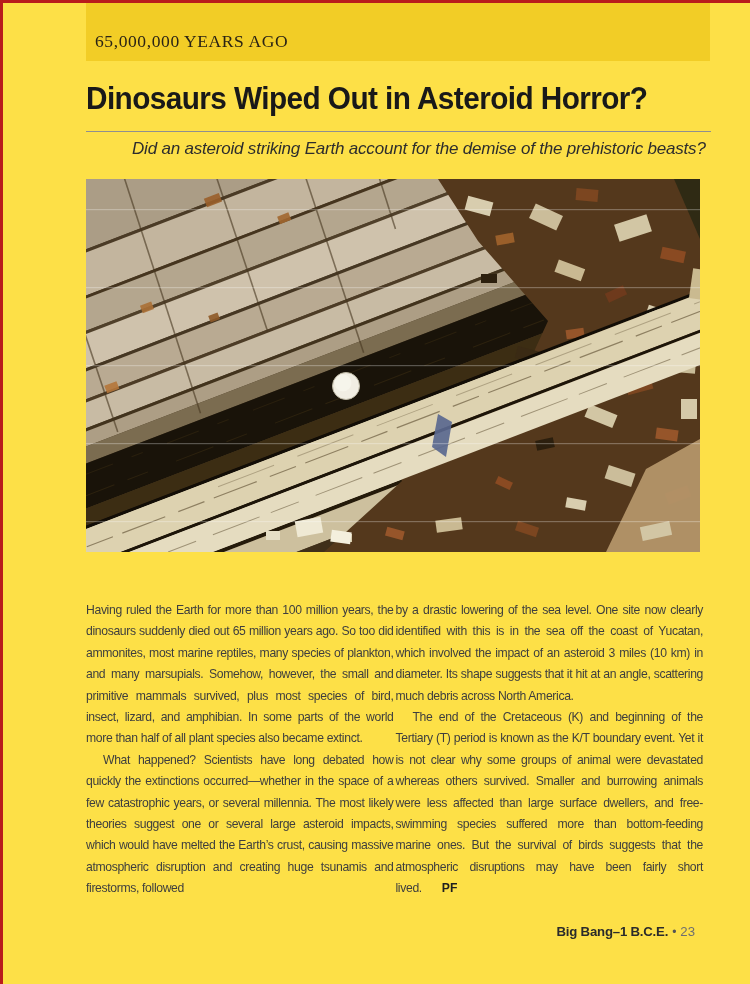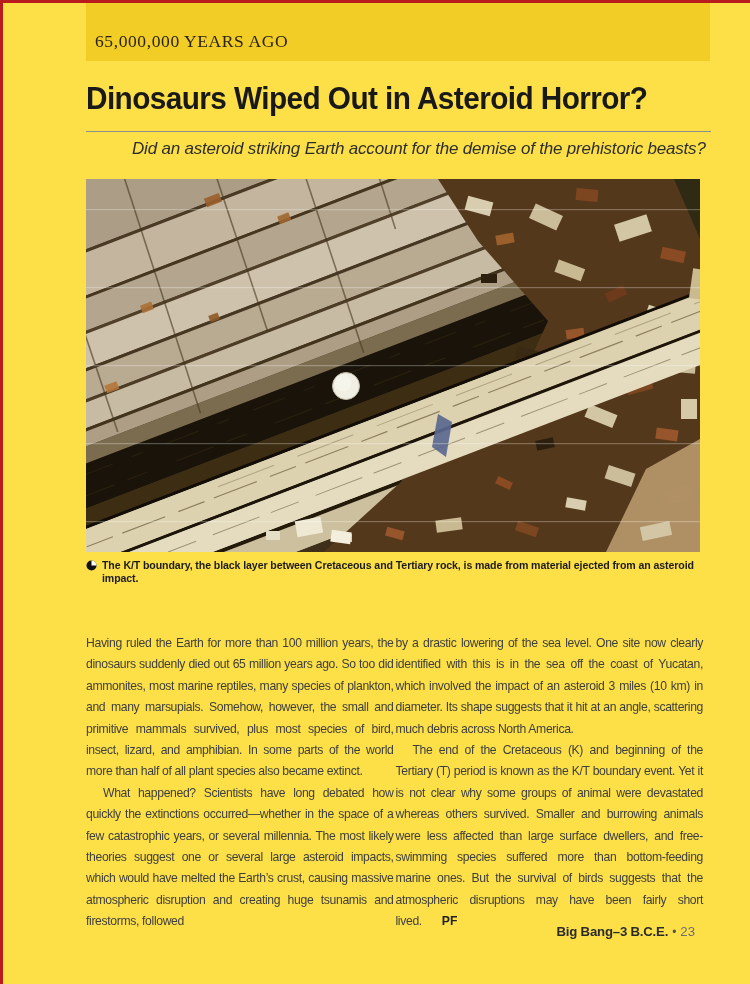--- a/index.html
+++ b/index.html
@@ -33,21 +33,21 @@
   }
   .photo svg{display:block;}
   .caption{
     position:absolute;left:83px;top:556px;width:624px;
     font-size:10.6px;font-weight:700;color:#1c1c1c;letter-spacing:-.1px;
     display:flex;gap:5px;align-items:flex-start;line-height:13px;
   }
   .cap-icon{flex:0 0 auto;}
   .cap-icon svg{display:block;margin-top:1px;}
   .columns{
-    position:absolute;left:83px;top:630px;width:617px;
+    position:absolute;left:83px;top:597px;width:617px;
     display:flex;gap:2px;
   }
   .col{
     flex:1;text-align:justify;
     font-size:12.2px;line-height:21.4px;color:#3e3e3e;letter-spacing:-.35px;
   }
   .col p{margin:0;}
   .col p.ind{text-indent:17px;}
   b.pf{color:#1f1f1f;letter-spacing:0;margin-left:20px;}
   .footer{
@@ -179,38 +179,29 @@
       <g fill="#ffffff" opacity=".28">
         <rect x="0" y="30" width="614" height="1.2"></rect>
         <rect x="0" y="108" width="614" height="1.2"></rect>
         <rect x="0" y="186" width="614" height="1.2"></rect>
         <rect x="0" y="264" width="614" height="1.2"></rect>
         <rect x="0" y="342" width="614" height="1.2"></rect>
       </g>
     </svg>
   </div>
 
-  <div class="caption">
-    <span class="cap-icon">
-      <svg width="11" height="11" viewBox="0 0 11 11">
-        <circle cx="5.5" cy="5.5" r="5" fill="#111111"></circle>
-        <path d="M5.5,5.5 L5.5,0.6 A4.9,4.9 0 0 1 10.4,5.5 Z" fill="#ffffff"></path>
-      </svg>
-    </span>
-    <span>The K/T boundary, the black layer between Cretaceous and Tertiary rock, is made from material ejected from an asteroid impact.</span>
-  </div>
 
   <div class="columns">
     <div class="col">
       <p>Having ruled the Earth for more than 100 million years, the dinosaurs suddenly died out 65 million years ago. So too did ammonites, most marine reptiles, many species of plankton, and many marsupials. Somehow, however, the small and primitive mammals survived, plus most species of bird, insect, lizard, and amphibian. In some parts of the world more than half of all plant species also became extinct.</p>
       <p class="ind">What happened? Scientists have long debated how quickly the extinctions occurred—whether in the space of a few catastrophic years, or several millennia. The most likely theories suggest one or several large asteroid impacts, which would have melted the Earth’s crust, causing massive atmospheric disruption and creating huge tsunamis and firestorms, followed</p>
     </div>
     <div class="col">
       <p>by a drastic lowering of the sea level. One site now clearly identified with this is in the sea off the coast of Yucatan, which involved the impact of an asteroid 3 miles (10 km) in diameter. Its shape suggests that it hit at an angle, scattering much debris across North America.</p>
       <p class="ind"><span>The end of the Cretaceous (K) and beginning of the Tertiary (T) period is known as the K/T boundary event. Yet it is not clear why some groups of animal were devastated whereas others survived. Smaller and burrowing animals were less affected than large surface dwellers, and free-swimming species suffered more than bottom-feeding marine ones. But the survival of birds suggests that the atmospheric disruptions may have been fairly short lived.</span><b class="pf">PF</b></p>
     </div>
   </div>
 
   <div class="footer">
-    <b>Big Bang–3 B.C.E.</b><span class="dot">•</span><span class="pnum">23</span>
+    <b>Big Bang–1 B.C.E.</b><span class="dot">•</span><span class="pnum">23</span>
   </div>
 
 </div>
 
 </body></html>

